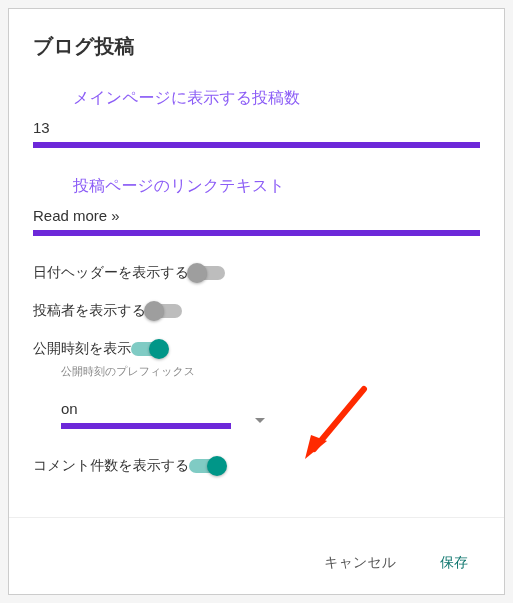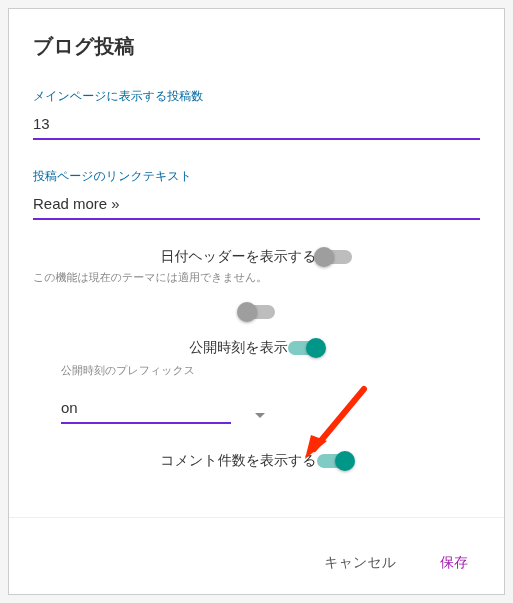--- a/index.html
+++ b/index.html
@@ -25,38 +25,39 @@
   flex: 1;
   padding: 24px 24px 0 24px;
   overflow: hidden;
 }
 .title {
   font-size: 20px;
   color: #333;
   margin-bottom: 28px;
 }
 .field-label {
-  font-size: 12px;
-  color: #0369a1;
+  font-size: 16px;
+  color: #8b5cf6;
   margin-bottom: 6px;
+  margin-left: 40px;
 }
 .text-input {
   width: 100%;
   border: none;
-  border-bottom: 2px solid #6d28d9;
+  border-bottom: 6px solid #6d28d9;
   font-size: 15px;
   color: #333;
   padding: 4px 0 6px 0;
   outline: none;
 }
 .section { margin-bottom: 28px; }
 .row {
   display: flex;
   align-items: center;
-  justify-content: center;
+  justify-content: flex-start;
   margin-bottom: 4px;
 }
 .row-label {
   font-size: 14px;
   color: #333;
 }
 .helper {
   font-size: 11px;
   color: #888;
   margin-top: 2px;
@@ -126,21 +127,21 @@
   border-top: 1px solid #eee;
 }
 .btn {
   background: none;
   border: none;
   font-size: 14px;
   cursor: pointer;
   padding: 4px 8px;
 }
 .btn-cancel { color: #555; }
-.btn-save { color: #a21caf; }
+.btn-save { color: #0f766e; }
 .arrow-overlay {
   position: absolute;
   pointer-events: none;
 }
 </style>
 </head>
 <body>
 
 <div class="dialog">
   <div class="content">
@@ -156,25 +157,25 @@
       <input class="text-input" value="Read more »" style="">
     </div>
 
     <div class="block">
       <div class="row">
         <div class="row-label">日付ヘッダーを表示する</div>
         <div class="toggle off">
             <div class="toggle-knob"></div>
           </div>
       </div>
-      <div class="helper">この機能は現在のテーマには適用できません。</div>
     </div>
 
     <div class="block">
       <div class="row">
+        <div class="row-label">投稿者を表示する</div>
         <div class="toggle off">
             <div class="toggle-knob"></div>
           </div>
       </div>
     </div>
 
     <div class="block" style="margin-bottom:4px;">
       <div class="row">
         <div class="row-label">公開時刻を表示</div>
         <div class="toggle on">

